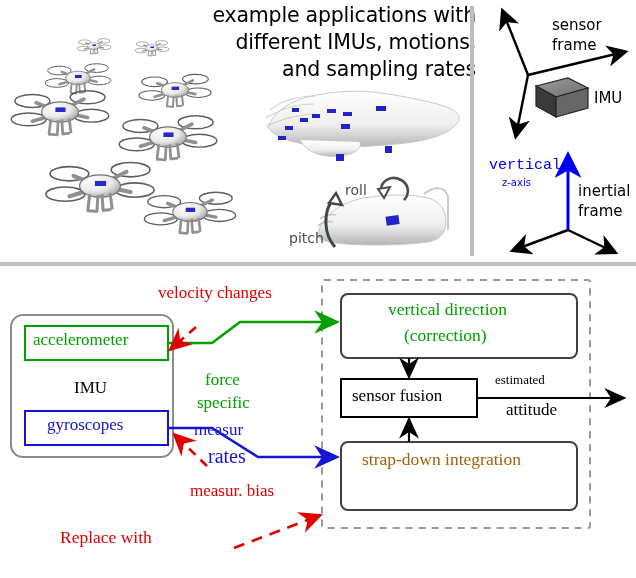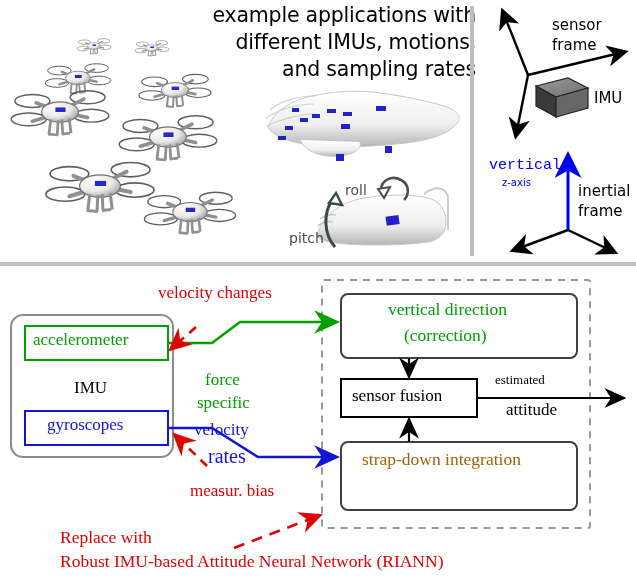--- a/index.html
+++ b/index.html
@@ -200,29 +200,28 @@
     <path d="M207,200 L176,170" fill="none" stroke="#e00000" stroke-width="2.6" stroke-dasharray="9,7" marker-end="url(#rArrow)"></path>
     <path d="M234,282 L318,250" fill="none" stroke="#e00000" stroke-width="2.6" stroke-dasharray="11,8" marker-end="url(#rArrow)"></path>
   </svg>
 
   <div class="lbl serif" style="left:33px;top:64px;font-size:17px;color:#00a000;">accelerometer</div>
   <div class="lbl serif" style="left:47px;top:149px;font-size:17px;color:#1414d6;">gyroscopes</div>
   <div class="lbl serif" style="left:74px;top:112px;font-size:17px;color:#000;">IMU</div>
 
   <div class="lbl serif" style="left:197px;top:79px;font-size:17px;color:#00a000;margin-top:48px;">specific</div>
   <div class="lbl serif" style="left:205px;top:104px;font-size:17px;color:#00a000;">force</div>
-  <div class="lbl serif" style="left:194px;top:154px;font-size:17px;color:#1414d6;">velocity</div>
+  <div class="lbl serif" style="left:194px;top:154px;font-size:17px;color:#1414d6;">measur</div>
   <div class="lbl serif" style="left:208px;top:179px;font-size:20px;color:#1414d6;">rates</div>
 
   <div class="lbl serif" style="left:158px;top:17px;font-size:17px;color:#e00000;">velocity changes</div>
   <div class="lbl serif" style="left:190px;top:215px;font-size:17px;color:#e00000;">measur. bias</div>
 
   <div class="lbl serif" style="left:388px;top:33px;font-size:17.5px;color:#00a000;">vertical direction</div>
   <div class="lbl serif" style="left:404px;top:59px;font-size:17.5px;color:#00a000;">(correction)</div>
   <div class="lbl serif" style="left:352px;top:120px;font-size:17px;color:#000;">sensor fusion</div>
   <div class="lbl serif" style="left:362px;top:183px;font-size:17.5px;color:#a16207;">strap-down integration</div>
 
   <div class="lbl serif" style="left:495px;top:106px;font-size:13px;color:#000;">estimated</div>
   <div class="lbl serif" style="left:506px;top:134px;font-size:17px;color:#000;">attitude</div>
 
   <div class="lbl serif" style="left:60px;top:261px;font-size:17.5px;color:#e00000;">Replace with</div>
-  <div class="lbl serif" style="left:60px;top:285px;font-size:17.5px;color:#e00000;">Robust IMU-based Attitude Neural Network (RIANN)</div>
 </div>
 
 </body></html>

